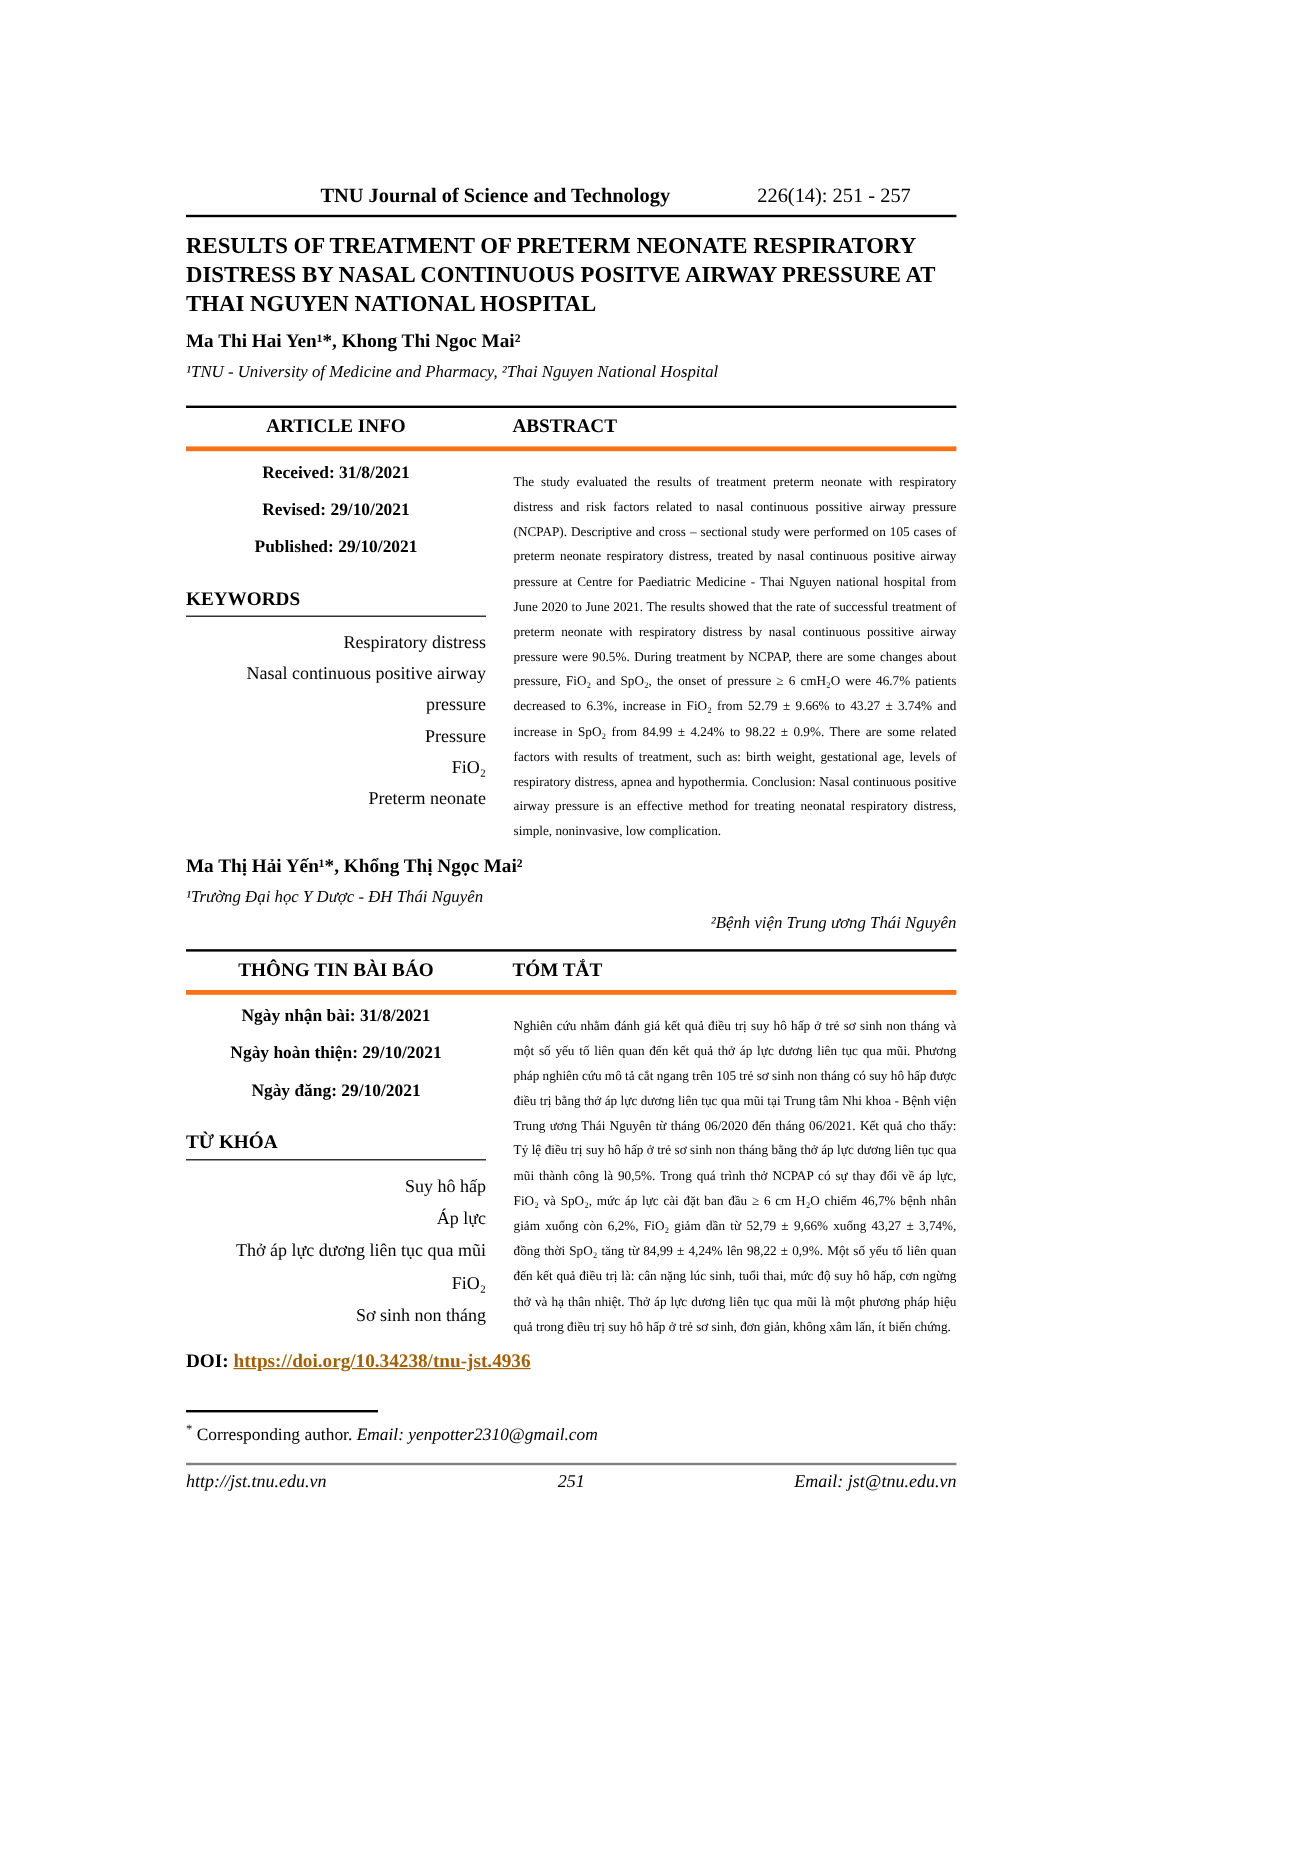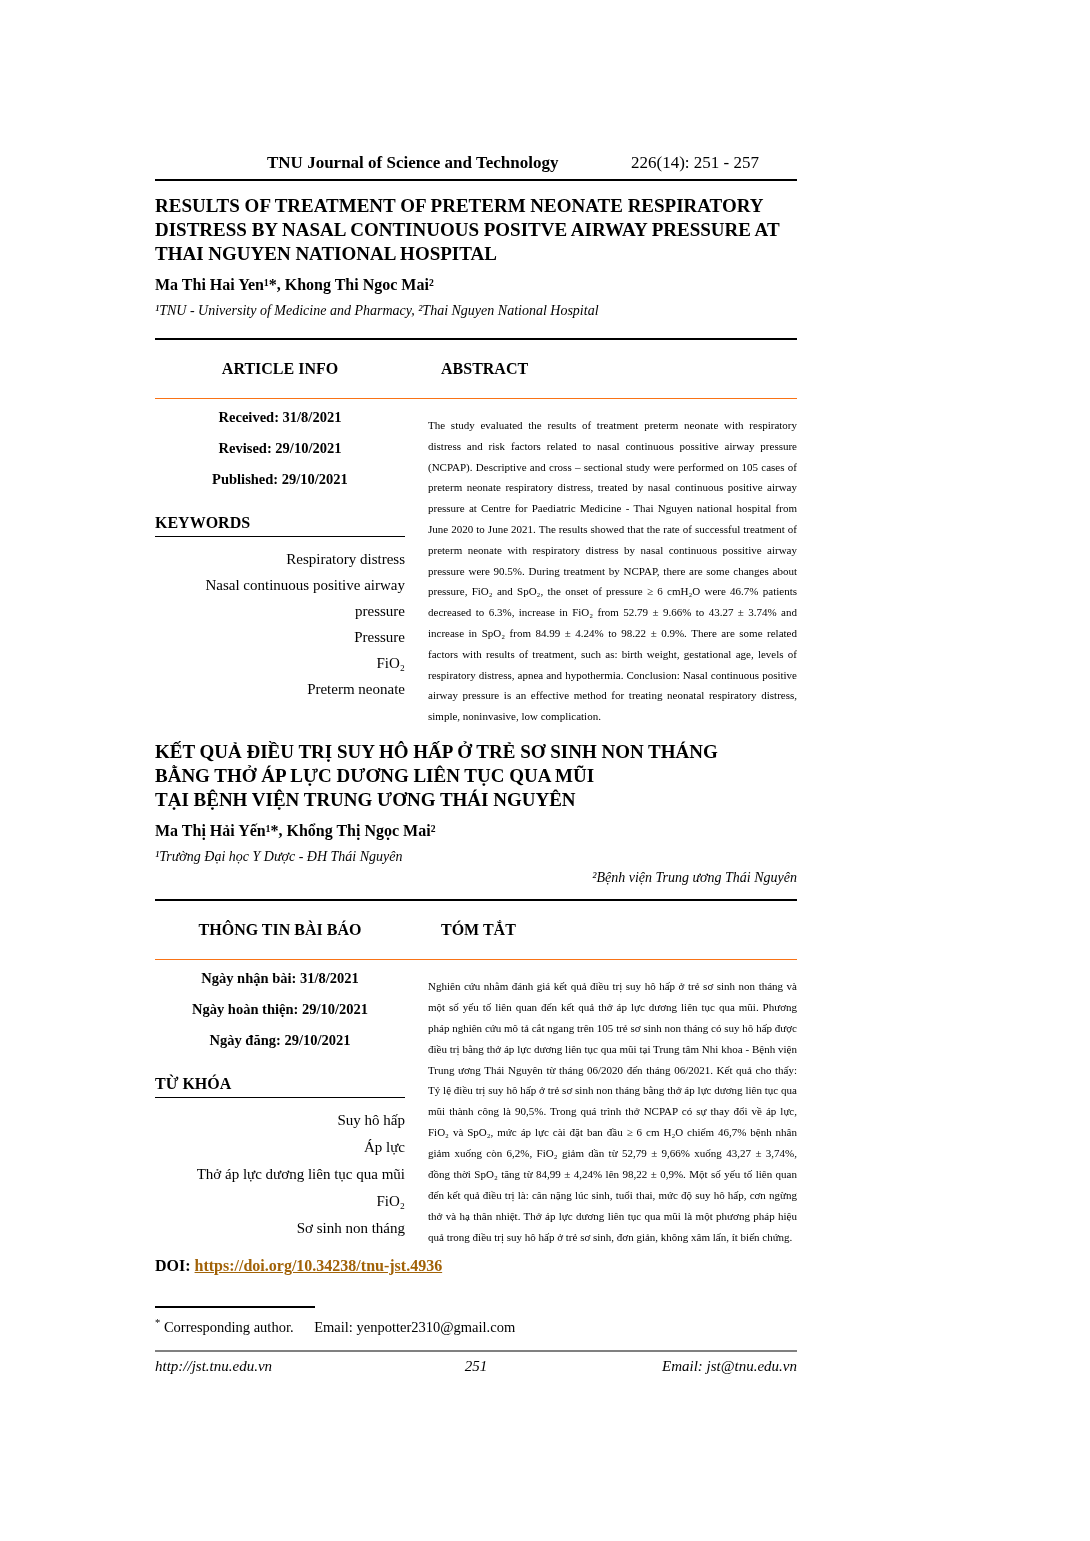--- a/index.html
+++ b/index.html
@@ -34,23 +34,23 @@
   .title-line { display: block; }
   .authors { margin-top: 9px; font-size: 16px; font-weight: bold; line-height: 20px; }
   .affil { margin-top: 5px; font-style: italic; font-size: 14px; line-height: 21px; }
 
   
   .info-table { margin-top: 17px; border-top: 2px solid #000; }
   .info-table.vn { margin-top: 11px; }
   .head-row {
     display: grid;
     grid-template-columns: 250px 1fr;
-    column-gap: 36px;
-    padding: 19px 0;
-    border-bottom: 1px solid #f97316;
+    column-gap: 22px;
+    padding: 6px 0;
+    border-bottom: 4px solid #f97316;
   }
   .head-cell { font-size: 16px; font-weight: bold; line-height: 20px; }
   .head-cell.left { text-align: center; }
   .body-row {
     display: grid;
     grid-template-columns: 250px 1fr;
     column-gap: 23px;
   }
   .dates { padding-top: 9px; }
   .date-line {
@@ -74,21 +74,21 @@
   .abstract.vn { line-height: 20.9px; }
 
   
   .doi-row { margin-top: 8px; font-size: 16px; font-weight: bold; line-height: 20px; }
   .doi-link { text-decoration: underline; cursor: pointer; }
 
   
   .foot-rule { margin-top: 30px; width: 160px; border-top: 2px solid #000; }
   .footnote { margin-top: 5px; font-size: 14.5px; line-height: 20px; }
   .footnote .sup { vertical-align: super; font-size: 10.5px; }
-  .footnote .email { margin-left: 17px; }
+  .footnote .email { font-style: italic; margin-left: 0; }
   .footer-rule { margin-top: 13px; border-top: 2.5px solid #808080; }
   .footer-row {
     margin-top: 4px;
     display: flex;
     align-items: baseline;
     font-style: italic;
     font-size: 15px;
     line-height: 20px;
   }
   .footer-row .left  { flex: 1; text-align: left; }
@@ -135,25 +135,20 @@
           <div class="kw-item">FiO₂</div>
           <div class="kw-item">Preterm neonate</div>
         </div>
       </div>
       <div class="col-right">
         <p class="abstract">The study evaluated the results of treatment preterm neonate with respiratory distress and risk factors related to nasal continuous possitive airway pressure (NCPAP). Descriptive and cross – sectional study were performed on 105 cases of preterm neonate respiratory distress, treated by nasal continuous positive airway pressure at Centre for Paediatric Medicine - Thai Nguyen national hospital from June 2020 to June 2021. The results showed that the rate of successful treatment of preterm neonate with respiratory distress by nasal continuous possitive airway pressure were 90.5%. During treatment by NCPAP, there are some changes about pressure, FiO₂ and SpO₂, the onset of pressure ≥ 6 cmH₂O were 46.7% patients decreased to 6.3%, increase in FiO₂ from 52.79 ± 9.66% to 43.27 ± 3.74% and increase in SpO₂ from 84.99 ± 4.24% to 98.22 ± 0.9%. There are some related factors with results of treatment, such as: birth weight, gestational age, levels of respiratory distress, apnea and hypothermia. Conclusion: Nasal continuous positive airway pressure is an effective method for treating neonatal respiratory distress, simple, noninvasive, low complication.</p>
       </div>
     </div>
   </div>
 
-  <div class="title-vn">
-    <span class="title-line">KẾT QUẢ ĐIỀU TRỊ SUY HÔ HẤP Ở TRẺ SƠ SINH NON THÁNG</span>
-    <span class="title-line">BẰNG THỞ ÁP LỰC DƯƠNG LIÊN TỤC QUA MŨI</span>
-    <span class="title-line">TẠI BỆNH VIỆN TRUNG ƯƠNG THÁI NGUYÊN</span>
-  </div>
   <div class="authors">Ma Thị Hải Yến¹*, Khổng Thị Ngọc Mai²</div>
   <div class="affil" style="margin-top:5px;">¹Trường Đại học Y Dược - ĐH Thái Nguyên</div>
   <div class="affil" style="margin-top:0;text-align:right;">²Bệnh viện Trung ương Thái Nguyên</div>
 
   <div class="info-table vn">
     <div class="head-row">
       <div class="head-cell left">THÔNG TIN BÀI BÁO</div>
       <div class="head-cell">TÓM TẮT</div>
     </div>
     <div class="body-row">

